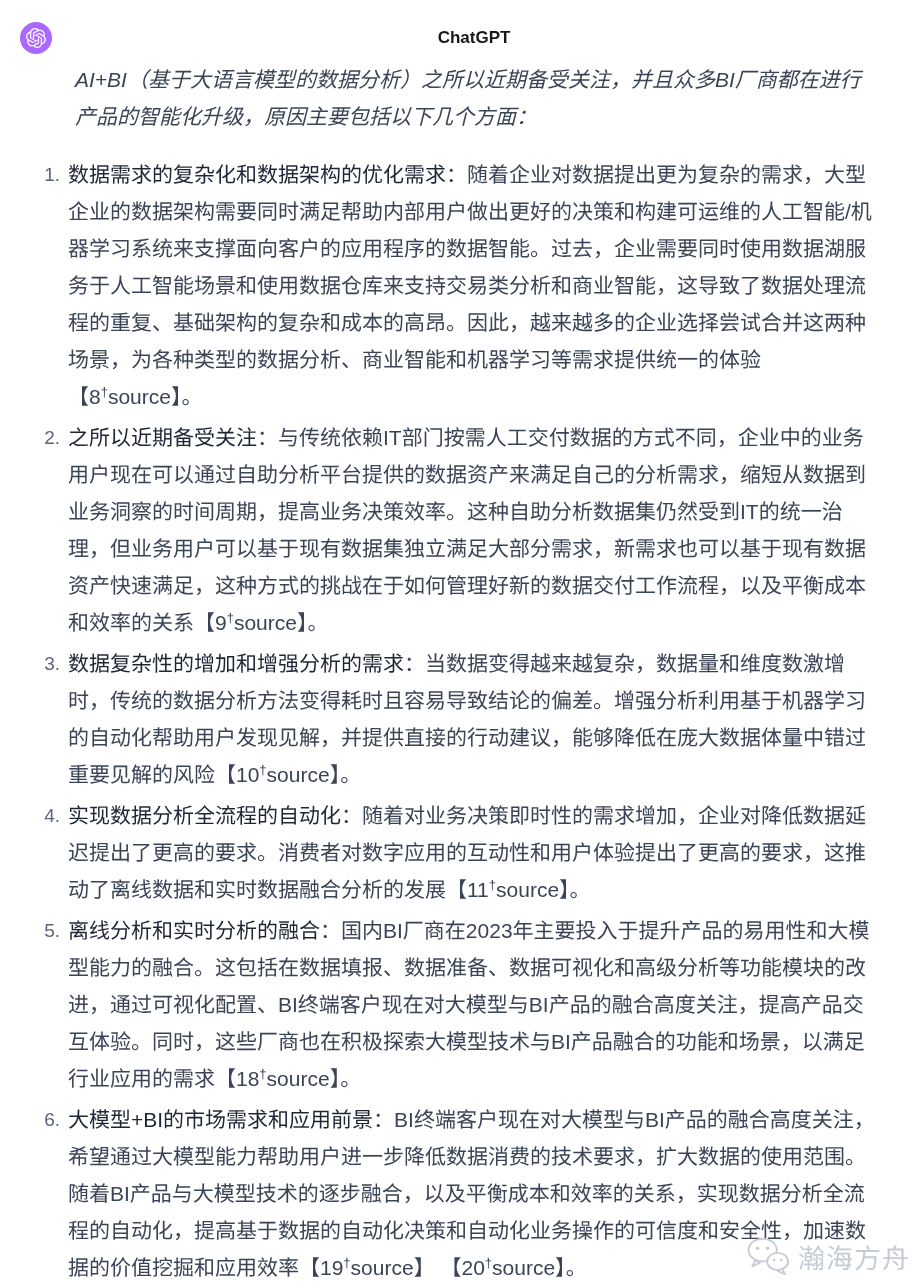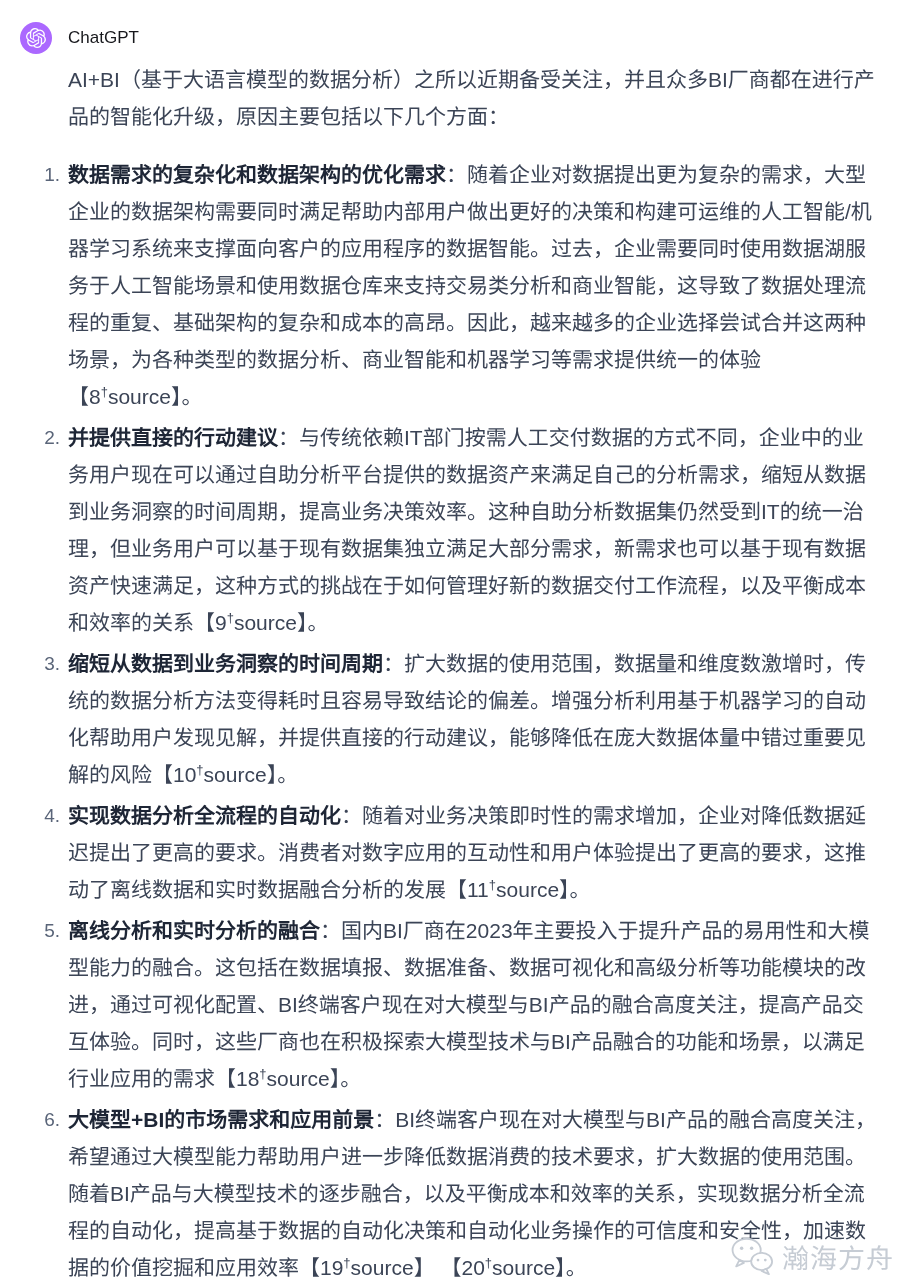--- a/index.html
+++ b/index.html
@@ -34,61 +34,62 @@
     width:32px;height:32px;
     border-radius:50%;
     background:var(--avatar-bg);
     flex-shrink:0;
     display:flex;align-items:center;justify-content:center;
   }
   .avatar svg{width:20px;height:20px;display:block;}
   .content{flex:1;min-width:0;}
   .app-name{
     font-size:17px;
-    font-weight:400;
+    font-weight:700;
     line-height:32px;
     color:var(--app-name);
     margin-bottom:7px;
+    text-align:center;
   }
   .prose{
     font-size:21px;
     line-height:37px;
     color:var(--body-text);
   }
-  p.intro{margin:0;}
+  p.intro{margin:7px;font-style:italic;}
   ol.points{
     list-style:none;
     margin:21px 0 0 0;
     padding:0;
   }
   ol.points li{
     display:flex;
     gap:8px;
     margin-left:-32px;
     margin-bottom:4px;
   }
   ol.points .num{
     flex-shrink:0;
     width:24px;
     text-align:right;
     font-size:19px;
     color:var(--number-text);
   }
   ol.points .item-body{flex:1;min-width:0;}
   ol.points strong{
-    font-weight:700;
+    font-weight:400;
     color:var(--title-text);
   }
   .cite sup{
     font-size:0.62em;
     line-height:0;
   }
   .watermark{
     position:absolute;
-    right:20px;
+    right:4px;
     bottom:12px;
     display:flex;
     align-items:center;
     gap:5px;
     color:var(--watermark);
     font-size:27px;
     letter-spacing:1px;
     pointer-events:none;
   }
   .watermark svg{width:48px;height:40px;display:block;}
@@ -108,25 +109,25 @@
     <div class="content">
       <div class="app-name">ChatGPT</div>
       <p class="intro prose">AI+BI（基于大语言模型的数据分析）之所以近期备受关注，并且众多BI厂商都在进行产品的智能化升级，原因主要包括以下几个方面：</p>
       <ol class="points prose">
           <li>
             <span class="num">1.</span>
             <div class="item-body"><strong>数据需求的复杂化和数据架构的优化需求</strong><span>：随着企业对数据提出更为复杂的需求，大型企业的数据架构需要同时满足帮助内部用户做出更好的决策和构建可运维的人工智能/机器学习系统来支撑面向客户的应用程序的数据智能。过去，企业需要同时使用数据湖服务于人工智能场景和使用数据仓库来支持交易类分析和商业智能，这导致了数据处理流程的重复、基础架构的复杂和成本的高昂。因此，越来越多的企业选择尝试合并这两种场景，为各种类型的数据分析、商业智能和机器学习等需求提供统一的体验</span><span class="cite">【8<sup>†</sup>source】</span><span>。</span></div>
           </li>
           <li>
             <span class="num">2.</span>
-            <div class="item-body"><strong>并提供直接的行动建议</strong><span>：与传统依赖IT部门按需人工交付数据的方式不同，企业中的业务用户现在可以通过自助分析平台提供的数据资产来满足自己的分析需求，缩短从数据到业务洞察的时间周期，提高业务决策效率。这种自助分析数据集仍然受到IT的统一治理，但业务用户可以基于现有数据集独立满足大部分需求，新需求也可以基于现有数据资产快速满足，这种方式的挑战在于如何管理好新的数据交付工作流程，以及平衡成本和效率的关系</span><span class="cite">【9<sup>†</sup>source】</span><span>。</span></div>
+            <div class="item-body"><strong>之所以近期备受关注</strong><span>：与传统依赖IT部门按需人工交付数据的方式不同，企业中的业务用户现在可以通过自助分析平台提供的数据资产来满足自己的分析需求，缩短从数据到业务洞察的时间周期，提高业务决策效率。这种自助分析数据集仍然受到IT的统一治理，但业务用户可以基于现有数据集独立满足大部分需求，新需求也可以基于现有数据资产快速满足，这种方式的挑战在于如何管理好新的数据交付工作流程，以及平衡成本和效率的关系</span><span class="cite">【9<sup>†</sup>source】</span><span>。</span></div>
           </li>
           <li>
             <span class="num">3.</span>
-            <div class="item-body"><strong>缩短从数据到业务洞察的时间周期</strong><span>：扩大数据的使用范围，数据量和维度数激增时，传统的数据分析方法变得耗时且容易导致结论的偏差。增强分析利用基于机器学习的自动化帮助用户发现见解，并提供直接的行动建议，能够降低在庞大数据体量中错过重要见解的风险</span><span class="cite">【10<sup>†</sup>source】</span><span>。</span></div>
+            <div class="item-body"><strong>数据复杂性的增加和增强分析的需求</strong><span>：当数据变得越来越复杂，数据量和维度数激增时，传统的数据分析方法变得耗时且容易导致结论的偏差。增强分析利用基于机器学习的自动化帮助用户发现见解，并提供直接的行动建议，能够降低在庞大数据体量中错过重要见解的风险</span><span class="cite">【10<sup>†</sup>source】</span><span>。</span></div>
           </li>
           <li>
             <span class="num">4.</span>
             <div class="item-body"><strong>实现数据分析全流程的自动化</strong><span>：随着对业务决策即时性的需求增加，企业对降低数据延迟提出了更高的要求。消费者对数字应用的互动性和用户体验提出了更高的要求，这推动了离线数据和实时数据融合分析的发展</span><span class="cite">【11<sup>†</sup>source】</span><span>。</span></div>
           </li>
           <li>
             <span class="num">5.</span>
             <div class="item-body"><strong>离线分析和实时分析的融合</strong><span>：国内BI厂商在2023年主要投入于提升产品的易用性和大模型能力的融合。这包括在数据填报、数据准备、数据可视化和高级分析等功能模块的改进，通过可视化配置、BI终端客户现在对大模型与BI产品的融合高度关注，提高产品交互体验。同时，这些厂商也在积极探索大模型技术与BI产品融合的功能和场景，以满足行业应用的需求</span><span class="cite">【18<sup>†</sup>source】</span><span>。</span></div>
           </li>
           <li>

